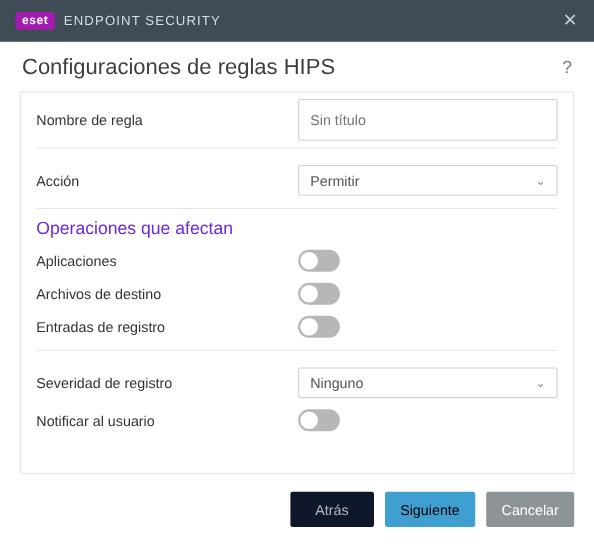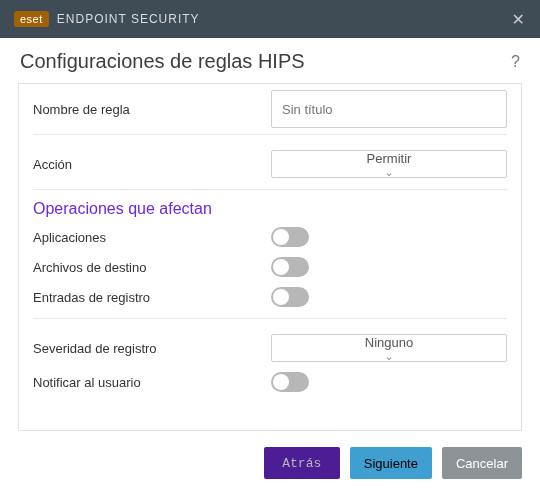--- a/index.html
+++ b/index.html
@@ -23,23 +23,23 @@
     font-size: 13px;
     letter-spacing: 1px;
     justify-content: space-between;
   }
   .titlebar-left {
     display: flex;
     align-items: center;
     gap: 8px;
   }
   .brand-badge {
-    background: #a16207;
+    background: #a21caf;
     color: #fff;
-    font-weight: 400;
+    font-weight: 700;
     font-size: 11px;
     padding: 2px 6px;
     border-radius: 3px;
     letter-spacing: 0.5px;
   }
   .brand-text {
     color: #d7dde1;
     font-size: 12px;
     letter-spacing: 1px;
   }
@@ -107,21 +107,20 @@
     border: 1px solid #cfcfcf;
     border-radius: 2px;
     padding: 0 10px;
     font-size: 13px;
     color: #555;
     display: flex;
     align-items: center;
     justify-content: space-between;
     cursor: pointer;
     background: #fff;
-    flex-direction: column;
   }
   .chev {
     color: #888;
     font-size: 11px;
   }
   hr.sep {
     border: none;
     border-top: 1px solid #e6e6e6;
     margin: 6px 0 10px 0;
   }
@@ -171,24 +170,23 @@
     border-radius: 2px;
     font-size: 13px;
     display: flex;
     align-items: center;
     justify-content: center;
     cursor: pointer;
     padding: 0 14px;
     box-sizing: border-box;
   }
   .btn-disabled {
-    background: #4c1d95;
+    background: #0f172a;
     color: #b6b6b6;
     cursor: default;
-    font-family: Liberation Mono, monospace;
   }
   .btn-primary {
     background: #3f9fd0;
     color: #000000;
   }
   .btn-secondary {
     background: #8d9498;
     color: #fff;
   }
 </style>

